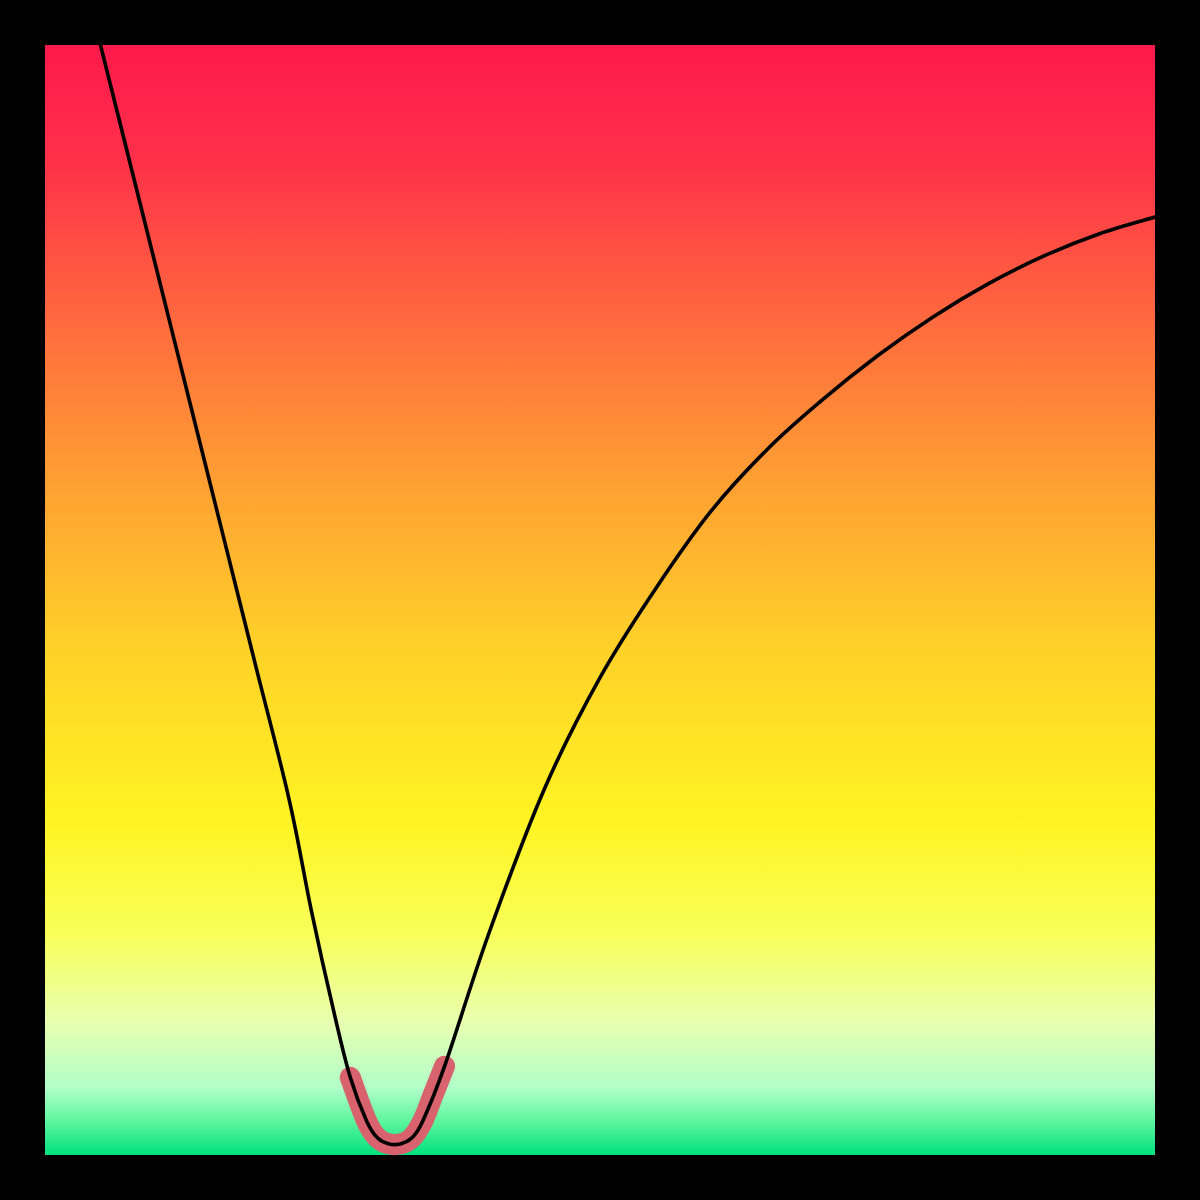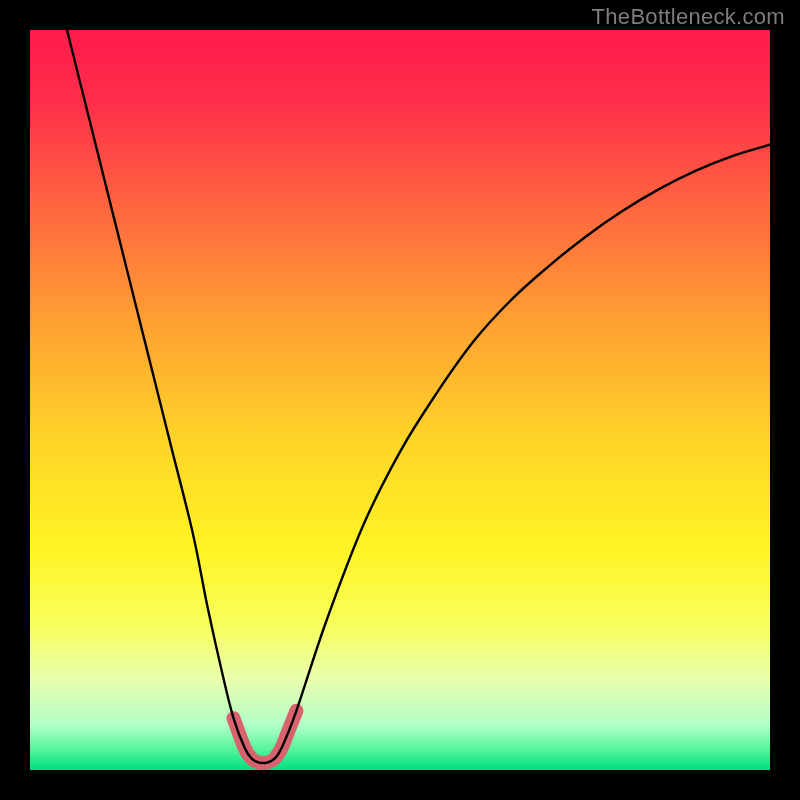--- a/index.html
+++ b/index.html
@@ -35,21 +35,20 @@
     font-size: 22px;
     font-weight: 500;
     letter-spacing: 0.3px;
   }
   svg { display: block; }
 </style>
 </head>
 <body>
 
 <div class="frame">
-  <div class="watermark">TheBottleneck.com</div>
   <div class="plot-area">
     <svg id="chart-svg" width="740" height="740" viewBox="0 0 740 740" preserveAspectRatio="none">
       <defs>
         <linearGradient id="bg-grad" x1="0" y1="0" x2="0" y2="1">
             <stop offset="0%" stop-color="#ff1a4b"></stop>
             <stop offset="10%" stop-color="#ff2f4a"></stop>
             <stop offset="25%" stop-color="#ff6a3e"></stop>
             <stop offset="40%" stop-color="#ffa232"></stop>
             <stop offset="55.00000000000001%" stop-color="#ffd328"></stop>
             <stop offset="70%" stop-color="#fff423"></stop>

